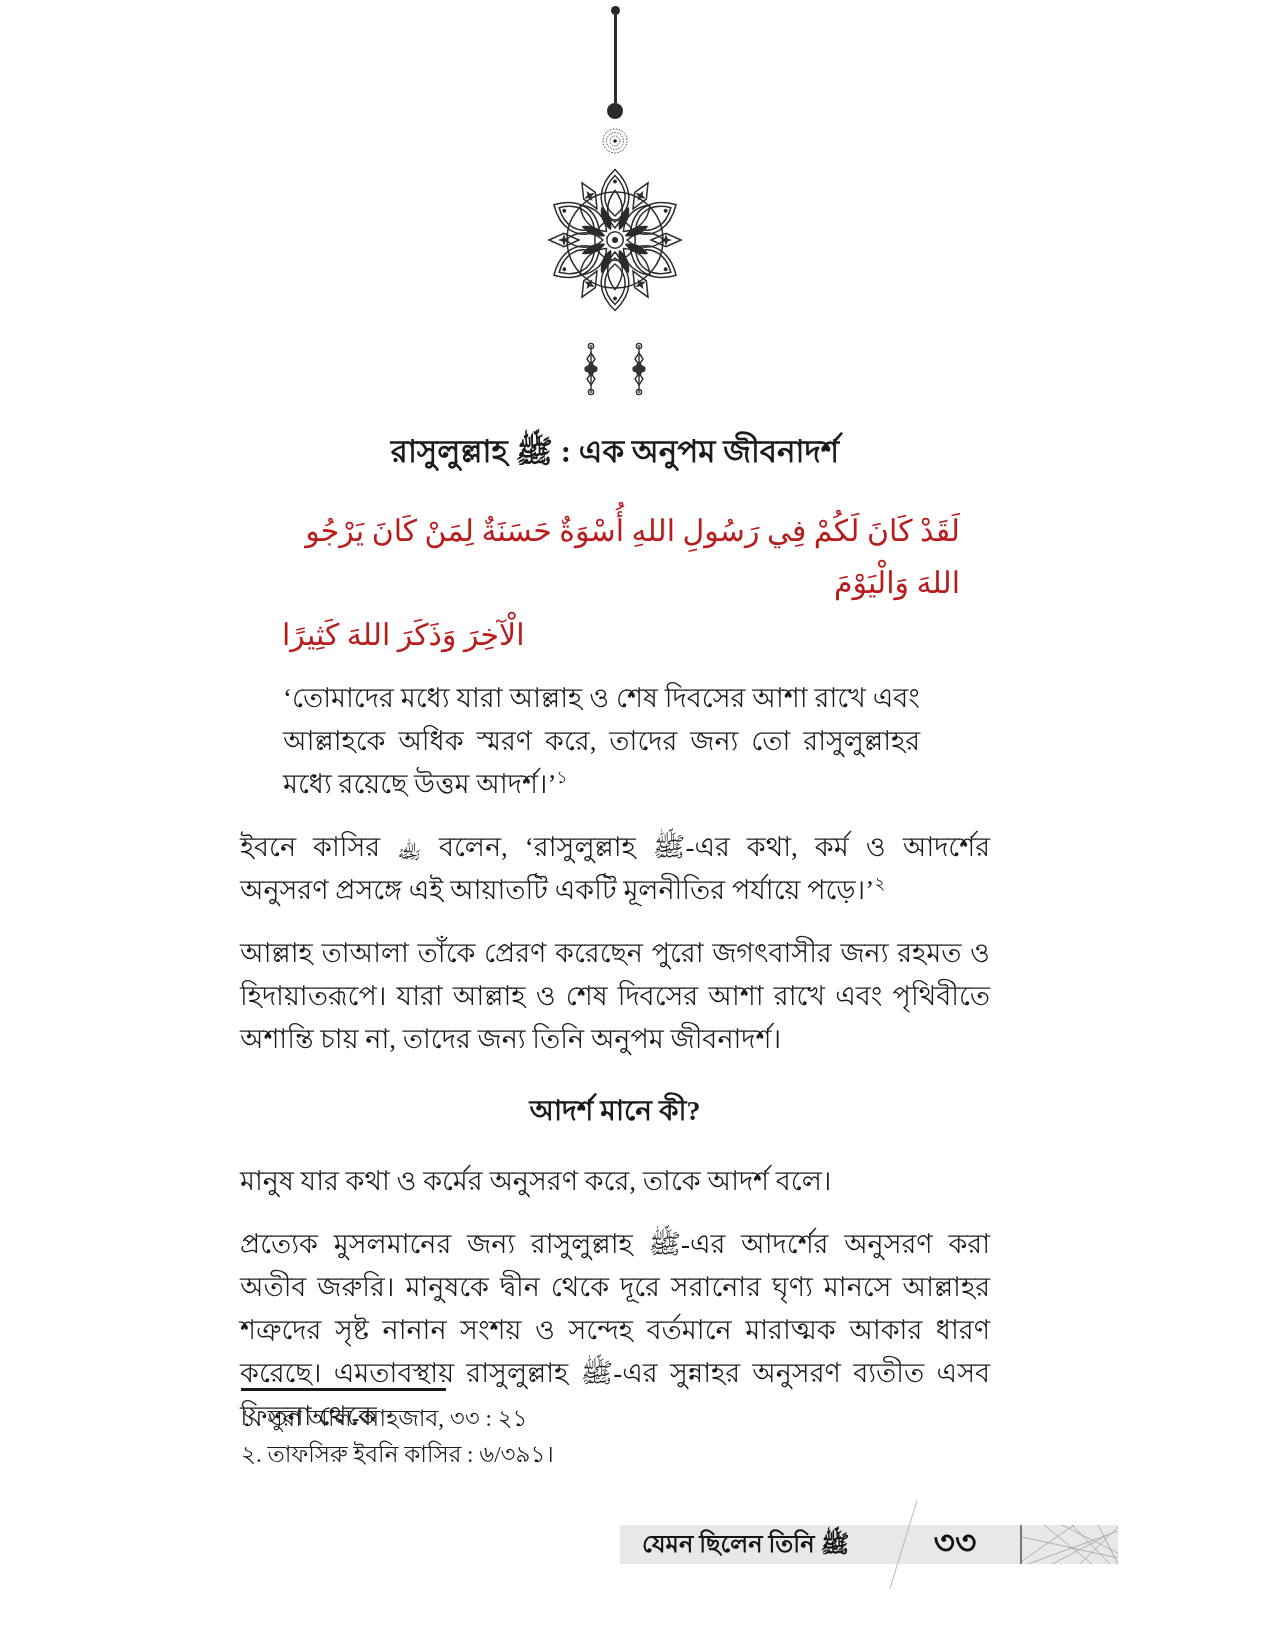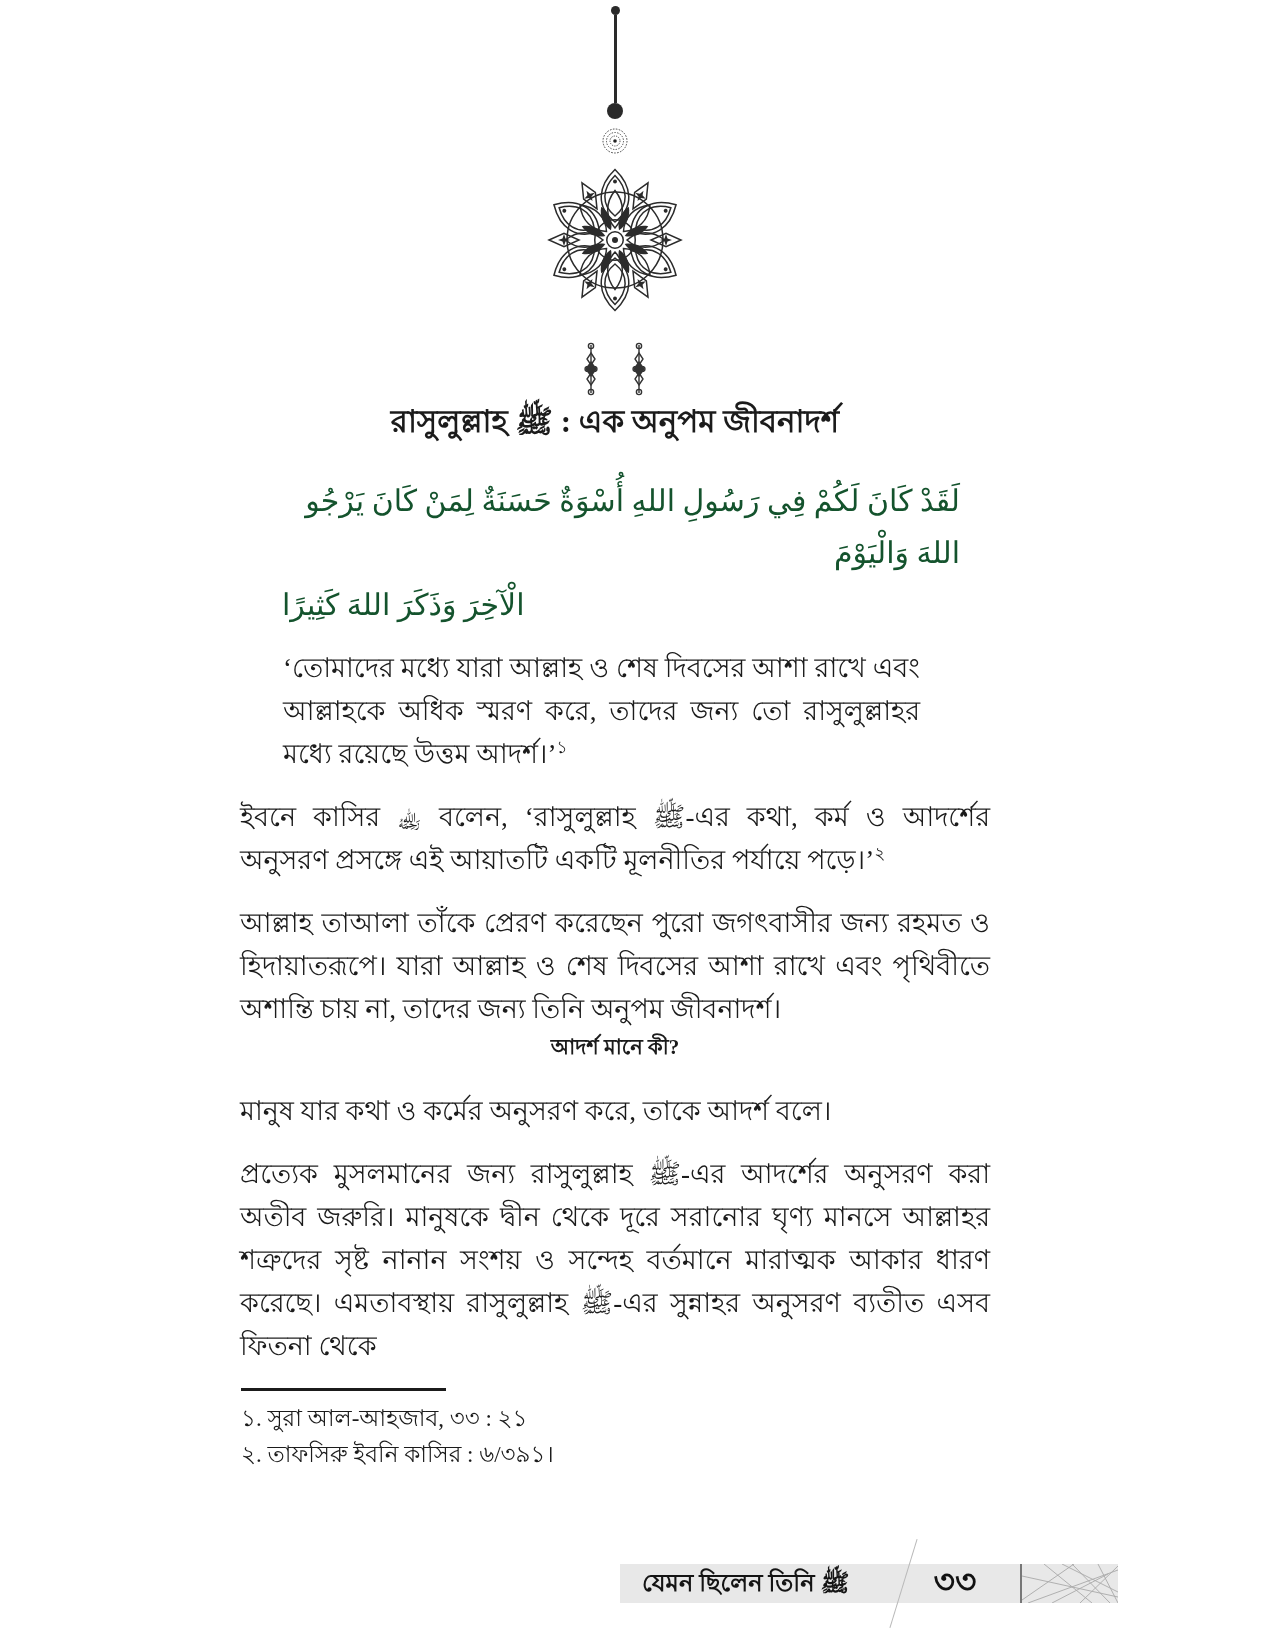--- a/index.html
+++ b/index.html
@@ -42,64 +42,65 @@
   .corner.br{bottom:0;right:0;border-bottom:2.5px solid #1b1b1b;border-right:2.5px solid #1b1b1b;}
   .chapter-inner{
     border:1px dotted #333;
     padding:4px 30px 8px 30px;
     font-size:30px;font-weight:bold;
     letter-spacing:.5px;
     white-space:nowrap;
   }
   
   .page-title{
+    margin-top:30px;
     text-align:center;
     font-size:31px;font-weight:bold;
   }
   .arabic-block{
     margin-top:26px;
     padding-left:42px;padding-right:30px;
     direction:rtl;
     text-align:right;
     font-size:30px;
     line-height:52px;
-    color:#14532d;
+    color:#b91c1c;
   }
   .arabic-line2{text-align:left;direction:rtl;}
   .quote-block{
     margin-top:16px;
     margin-left:43px;margin-right:70px;
     font-size:27px;line-height:43px;
     text-align:justify;
   }
   .body-par{
     margin:20px 0 0 0;
     font-size:27px;line-height:43px;
     text-align:justify;
   }
   sup.fn-ref{font-size:17px;line-height:0;vertical-align:super;}
   .section-heading{
+    margin-top:28px;
     text-align:center;
-    font-size:21px;font-weight:bold;
+    font-size:28px;font-weight:bold;
   }
   
   .footnotes{
     position:absolute;
     left:241px;top:1388px;
     width:600px;
   }
   .fn-rule{width:205px;height:2.5px;background:#1b1b1b;margin-bottom:10px;}
   .fn-line{font-size:23px;line-height:36px;}
   
   .footer-band{
     position:absolute;
     left:620px;top:1525px;
     width:498px;height:39px;
     background:#e8e8e8;
-    margin-top:39px;
   }
   .footer-title{
     position:absolute;left:22px;top:0;height:39px;
     display:flex;align-items:center;
     font-size:24px;font-weight:bold;color:#141414;
     white-space:nowrap;
   }
   .footer-slash{
     position:absolute;
     left:283px;top:-27px;

